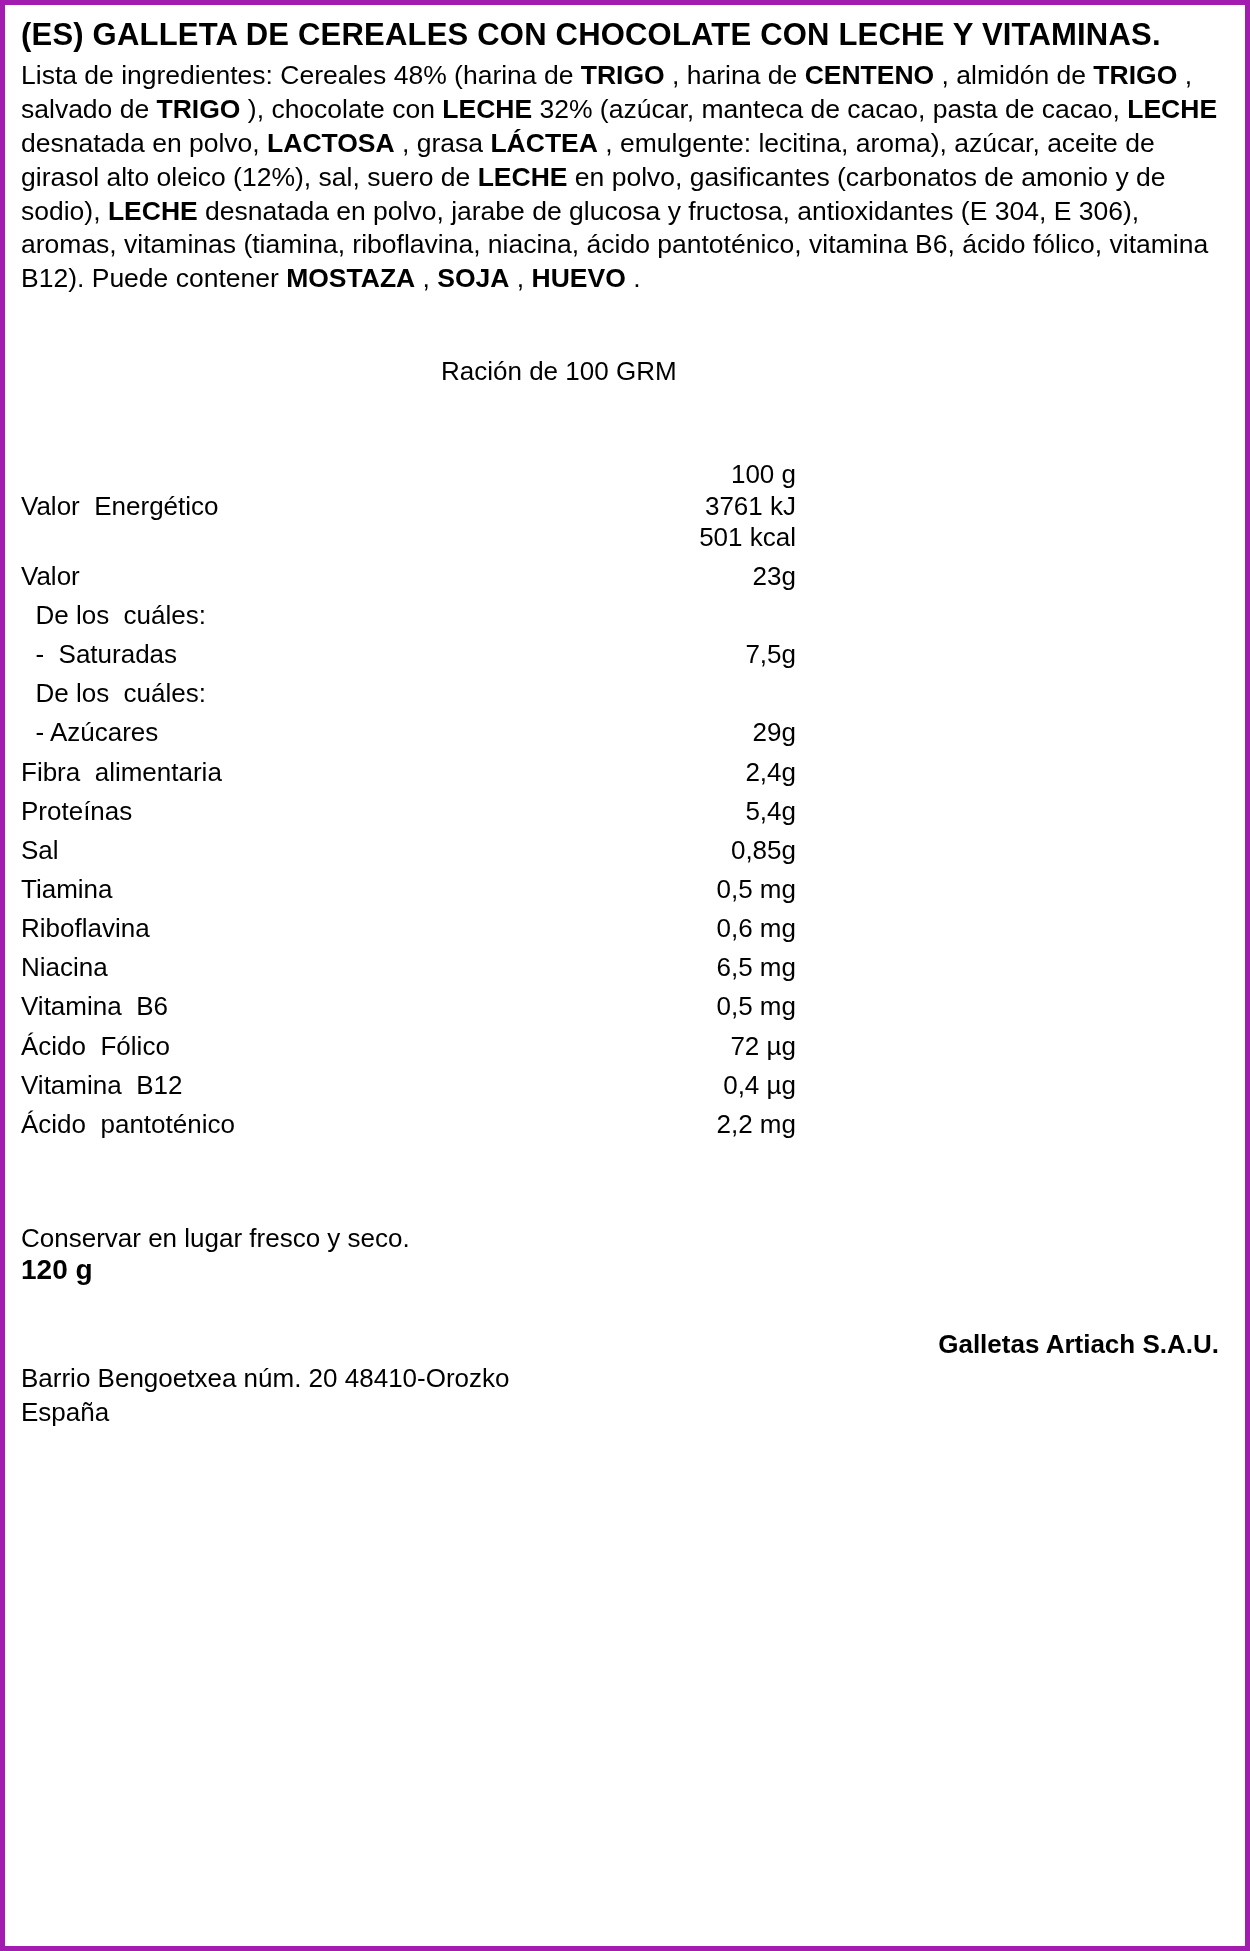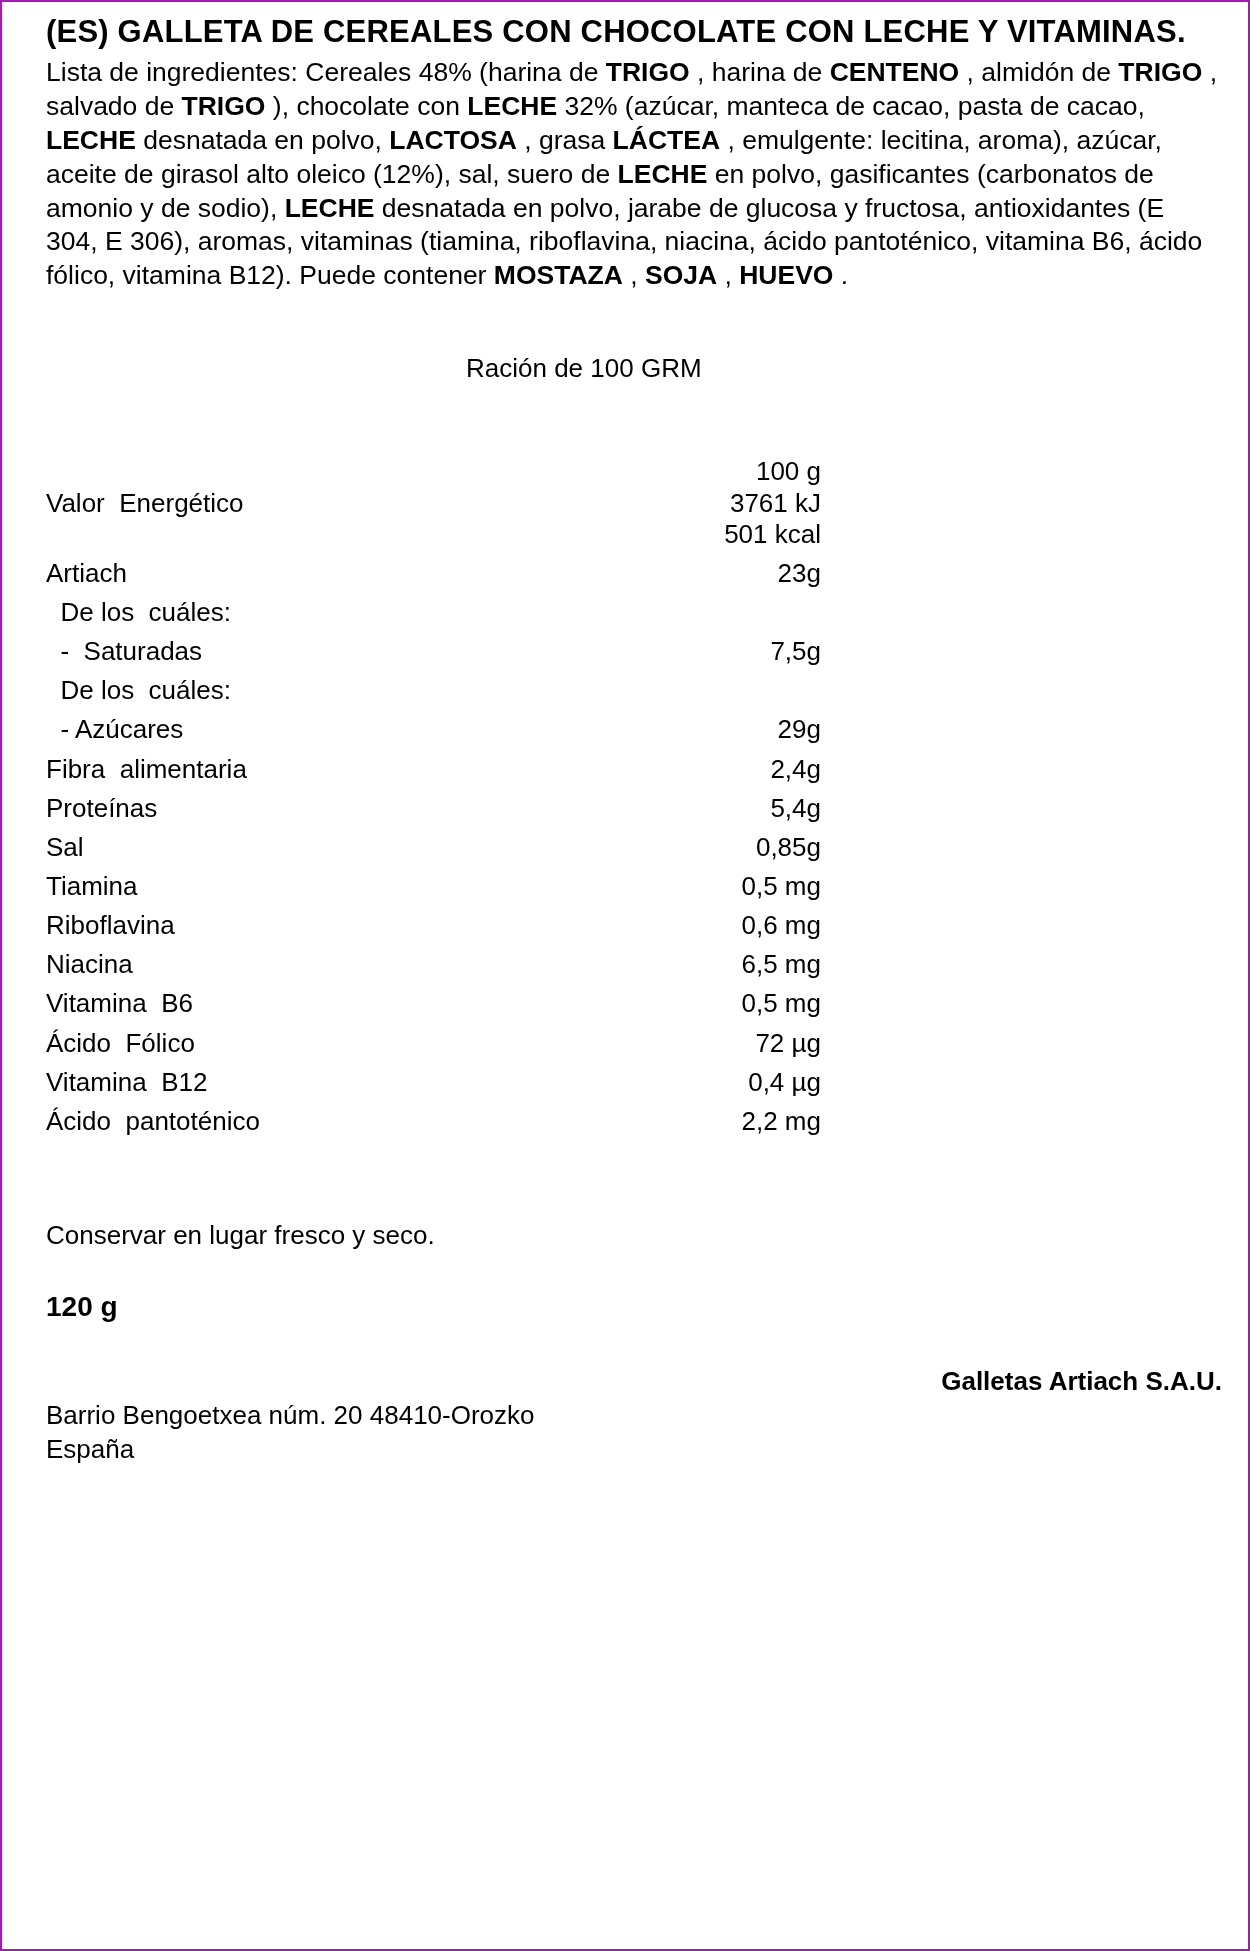--- a/index.html
+++ b/index.html
@@ -10,22 +10,22 @@
   body {
     width: 1250px;
     height: 1951px;
     font-family: "Liberation Sans", sans-serif;
     color: #000000;
   }
   .label {
     box-sizing: border-box;
     width: 1250px;
     height: 1951px;
-    border: 2px solid #a21caf;
-    padding: 12px 26px 0 44px;
+    border: 5px solid #a21caf;
+    padding: 12px 26px 0 16px;
     background: #ffffff;
   }
   .product-title {
     font-size: 31px;
     font-weight: bold;
     line-height: 1.16;
     letter-spacing: 0.2px;
     margin: 0 0 6px 0;
     text-transform: uppercase;
   }
@@ -66,21 +66,20 @@
     white-space: pre;
   }
   tr.row-gap td { padding-top: 9px; }
   tr.head td.nut-val { padding-bottom: 2px; }
 
   .storage {
     margin-top: 84px;
     font-size: 26px;
   }
   .weight {
-    margin-top: 40px;
     font-size: 28px;
     font-weight: bold;
   }
   .manufacturer {
     margin-top: 42px;
     font-size: 26px;
     line-height: 1.3;
   }
   .manufacturer .company {
     font-weight: bold;
@@ -109,21 +108,21 @@
       <tbody id="nutri-rows">
           <tr>
             <td class="nut-name">Valor  Energético</td>
             <td class="nut-val">3761 kJ</td>
           </tr>
           <tr>
             <td class="nut-name"></td>
             <td class="nut-val">501 kcal</td>
           </tr>
           <tr class="row-gap">
-            <td class="nut-name">Artiach</td>
+            <td class="nut-name">Valor</td>
             <td class="nut-val">23g</td>
           </tr>
           <tr class="row-gap">
             <td class="nut-name">  De los  cuáles:</td>
             <td class="nut-val"></td>
           </tr>
           <tr class="row-gap">
             <td class="nut-name">  -  Saturadas</td>
             <td class="nut-val">7,5g</td>
           </tr>

